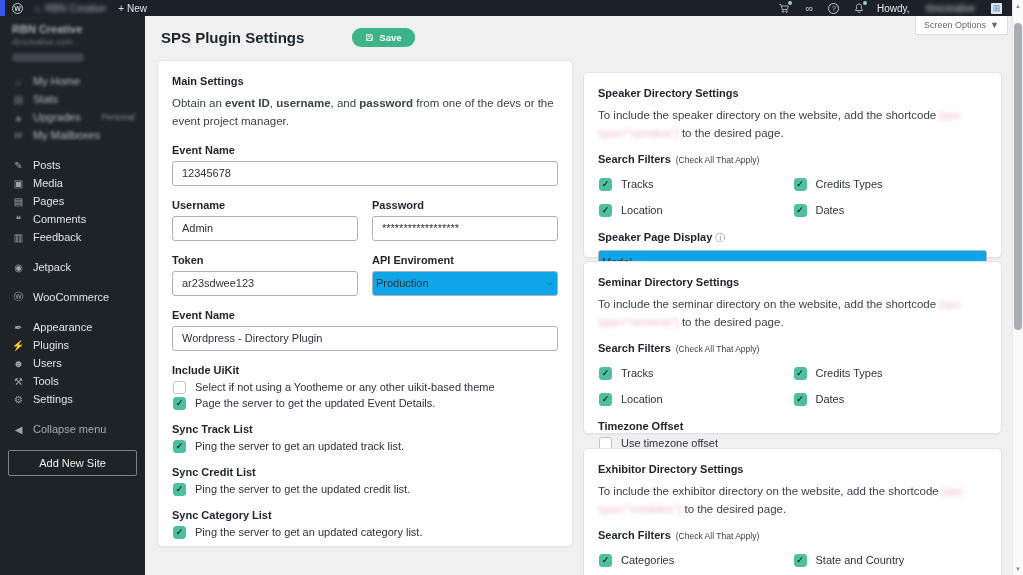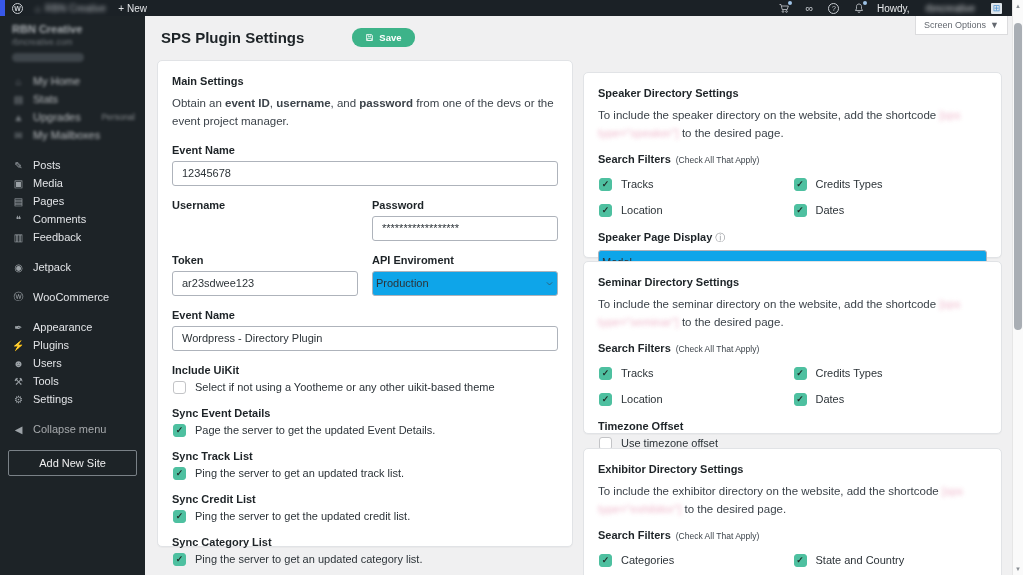--- a/index.html
+++ b/index.html
@@ -266,20 +266,21 @@
   <div class="card card-main">
     <h2>Main Settings</h2>
     <p><span>Obtain an </span><b>event ID</b><span>, </span><b>username</b><span>, and </span><b>password</b><span> from one of the devs or the event project manager.</span></p>
 
     <label class="field-label">Event Name</label>
     <input class="text-input" value="12345678" style="">
 
     <div class="two-col">
       <div class="col">
         <label class="field-label">Username</label>
+        <input class="text-input" value="Admin" style="">
       </div>
       <div class="col">
         <label class="field-label">Password</label>
         <input class="text-input" value="******************" style="">
       </div>
     </div>
 
     <div class="two-col">
       <div class="col">
         <label class="field-label">Token</label>
@@ -300,21 +301,20 @@
 
     <label class="field-label">Event Name</label>
     <input class="text-input" value="Wordpress - Directory Plugin" style="">
 
     <label class="field-label">Include UiKit</label>
     <div class="check-line">
       <span class="cb"></span>
       <span class="cb-label">Select if not using a Yootheme or any other uikit-based theme</span>
     </div>
 
-    <label class="field-label">Sync Event Details</label>
     <div class="check-line">
       <span class="cb checked">
           <span class="tick">✓</span>
         </span>
       <span class="cb-label">Page the server to get the updated Event Details.</span>
     </div>
 
     <label class="field-label">Sync Track List</label>
     <div class="check-line">
       <span class="cb checked">

